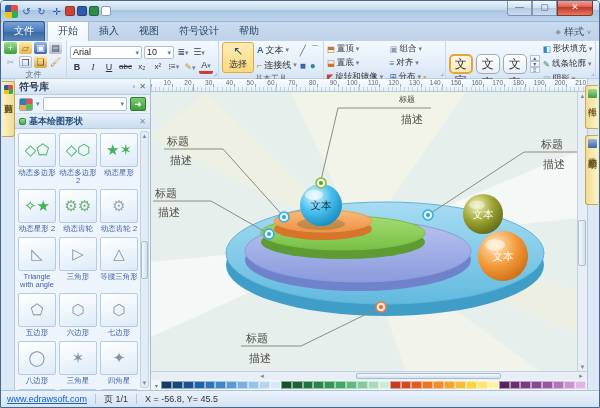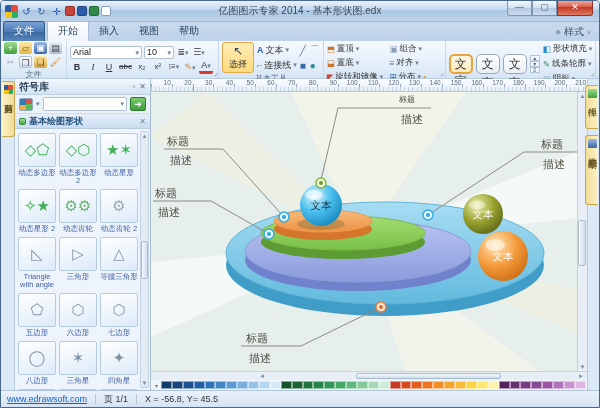--- a/index.html
+++ b/index.html
@@ -119,33 +119,33 @@
     <div class="qat">
       <span class="qicon applogo"></span>
       <span class="qicon">↺</span>
       <span class="qicon">↻</span>
       <span class="qicon" style="font-weight:bold;">✛</span>
       <span class="sq" style="background:#c94436;"></span>
       <span class="sq" style="background:#2d5da8;"></span>
       <span class="sq" style="background:#2e8b4a;"></span>
       <span class="sq" style="background:#fff;border-color:#8aa0b8;"></span>
     </div>
-    <div class="title">亿图图示专家 2014 - 基本形状图.edx</div>
     <div class="wctl">
       <div class="wbtn min">—</div>
       <div class="wbtn">▢</div>
       <div class="wbtn close">✕</div>
     </div>
   </div>
 
   <div class="tabrow">
     <div class="tab file">文件</div>
     <div class="tab active">开始</div>
     <div class="tab">插入</div>
     <div class="tab">视图</div>
+    <div class="tab">符号设计</div>
     <div class="tab">帮助</div>
     <div class="tabrow-right">
       <span style="color:#8aa0b8;font-size:7px;">◆</span>
       <span>样式</span>
       <span class="carr">˅</span>
     </div>
   </div>
 
   <div class="ribbon">
 

